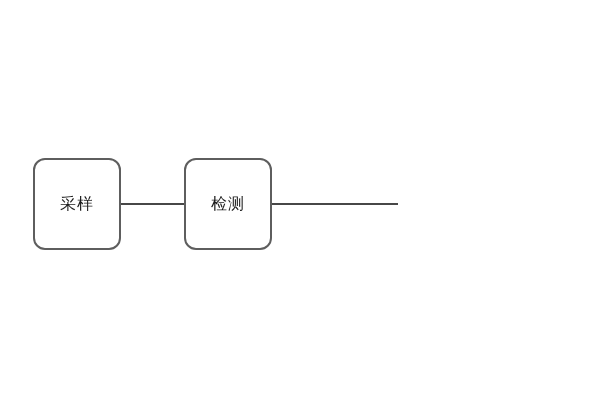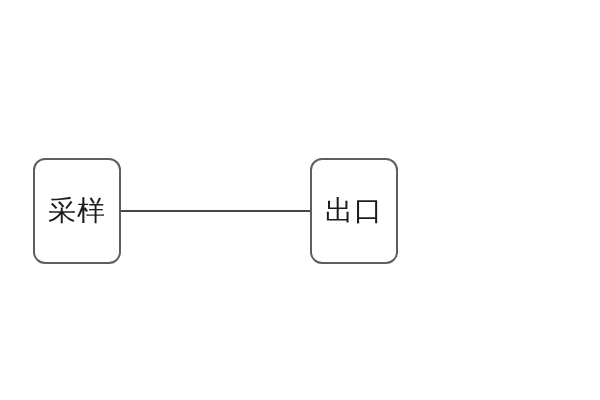--- a/index.html
+++ b/index.html
@@ -18,28 +18,28 @@
   .flow {
     position: absolute;
     left: 33px;
     top: 158px;
     display: flex;
     align-items: center;
   }
   .node {
     box-sizing: border-box;
     width: 88px;
-    height: 106px;
+    height: 92px;
     border: 2px solid #5e5e5e;
     border-radius: 12px;
     background: #ffffff;
     display: flex;
     align-items: center;
     justify-content: center;
-    font-size: 28px;
+    font-size: 16px;
     letter-spacing: 1px;
     color: #1c1c1c;
     flex: none;
   }
   .connector {
     width: 63px;
     height: 2px;
     background: #474747;
     flex: none;
   }
@@ -49,24 +49,24 @@
 
 <div class="canvas">
   <div class="flow">
 
     <div class="node">
       <span>采样</span>
     </div>
 
     <div class="connector"></div>
 
+    <div class="node">
+      <span>检测</span>
+    </div>
 
     <div class="connector"></div>
 
 
     <div class="connector"></div>
 
-    <div class="node">
-      <span>出口</span>
-    </div>
 
   </div>
 </div>
 
 </body></html>

